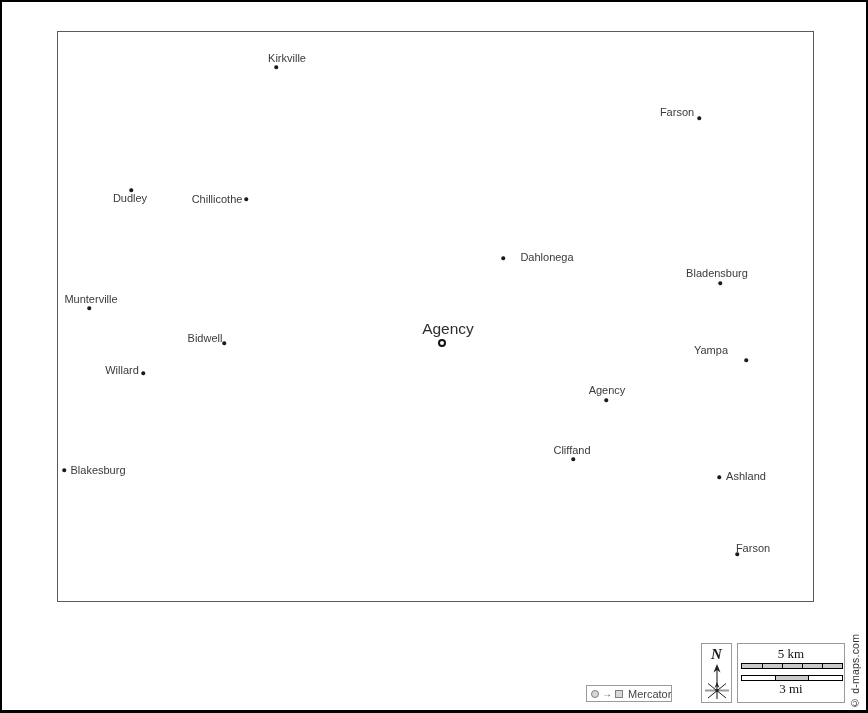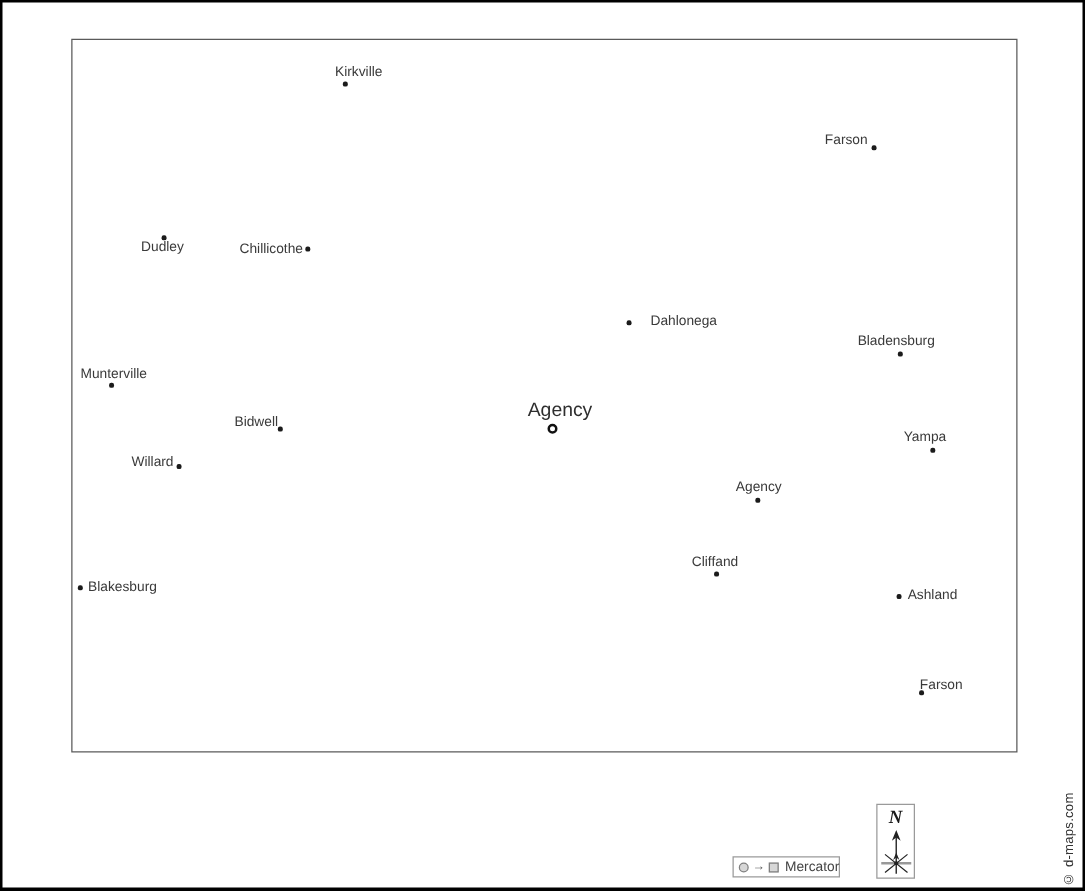--- a/index.html
+++ b/index.html
@@ -169,20 +169,35 @@
       <line x1="13" y1="36" x2="13" y2="5" stroke="#333" stroke-width="1.2"></line>
       <polygon points="13,1 9.5,9.5 13,7 16.5,9.5" fill="#222"></polygon>
       <polygon points="13,19 10.5,25 13,23 15.5,25" fill="#222"></polygon>
       <line x1="1" y1="27.5" x2="25" y2="27.5" stroke="#999" stroke-width="2"></line>
       <line x1="4" y1="35" x2="22" y2="20.5" stroke="#222" stroke-width="1"></line>
       <line x1="22" y1="35" x2="4" y2="20.5" stroke="#222" stroke-width="1"></line>
       <circle cx="13" cy="27.5" r="1.6" fill="#222"></circle>
     </svg>
   </div>
 
+  <div class="scale-box">
+    <div class="scale-label km">5 km</div>
+    <div class="bar km-bar">
+        <div class="tick" style="left: calc(20% - 0.5px);"></div>
+        <div class="tick" style="left: calc(40% - 0.5px);"></div>
+        <div class="tick" style="left: calc(60% - 0.5px);"></div>
+        <div class="tick" style="left: calc(80% - 0.5px);"></div>
+      </div>
+    <div class="bar mi-bar">
+        <div class="seg-fill" style="left: 33.3333%; width: 33.3333%;"></div>
+        <div class="tick" style="left: calc(33.3333% - 0.5px);"></div>
+        <div class="tick" style="left: calc(66.6667% - 0.5px);"></div>
+      </div>
+    <div class="scale-label mi">3 mi</div>
+  </div>
 
   <div class="credit">© d-maps.com</div>
 
   <div class="outer-border"></div>
 <div class="city-dot" style="left: 276px; top: 67px;"></div>
     <div class="city-label" style="left: 277px; top: 58px; padding-left: 20px;">Kirkville</div>
     <div class="city-dot" style="left: 699px; top: 118px;"></div>
     <div class="city-label" style="left: 677px; top: 112px; text-align: right;">Farson</div>
     <div class="city-dot" style="left: 131px; top: 190px;"></div>
     <div class="city-label" style="left: 130px; top: 198px;">Dudley</div>
@@ -190,21 +205,21 @@
     <div class="city-label" style="left: 217px; top: 199px;">Chillicothe</div>
     <div class="city-dot" style="left: 503px; top: 258px;"></div>
     <div class="city-label" style="left: 547px; top: 257px;">Dahlonega</div>
     <div class="city-dot" style="left: 720px; top: 283px;"></div>
     <div class="city-label" style="left: 717px; top: 273px;">Bladensburg</div>
     <div class="city-dot" style="left: 89px; top: 308px;"></div>
     <div class="city-label" style="left: 91px; top: 299px;">Munterville</div>
     <div class="city-dot" style="left: 224px; top: 343px;"></div>
     <div class="city-label" style="left: 205px; top: 338px;">Bidwell</div>
     <div class="city-dot" style="left: 746px; top: 360px;"></div>
-    <div class="city-label" style="left: 740px; top: 350px;">Yampa</div>
+    <div class="city-label" style="left: 711px; top: 350px;">Yampa</div>
     <div class="city-dot" style="left: 143px; top: 373px;"></div>
     <div class="city-label" style="left: 122px; top: 370px;">Willard</div>
     <div class="city-dot" style="left: 606px; top: 400px;"></div>
     <div class="city-label" style="left: 607px; top: 390px;">Agency</div>
     <div class="city-dot" style="left: 573px; top: 459px;"></div>
     <div class="city-label" style="left: 572px; top: 450px;">Cliffand</div>
     <div class="city-dot" style="left: 64px; top: 470px;"></div>
     <div class="city-label" style="left: 98px; top: 470px;">Blakesburg</div>
     <div class="city-dot" style="left: 719px; top: 477px;"></div>
     <div class="city-label" style="left: 746px; top: 476px;">Ashland</div>

